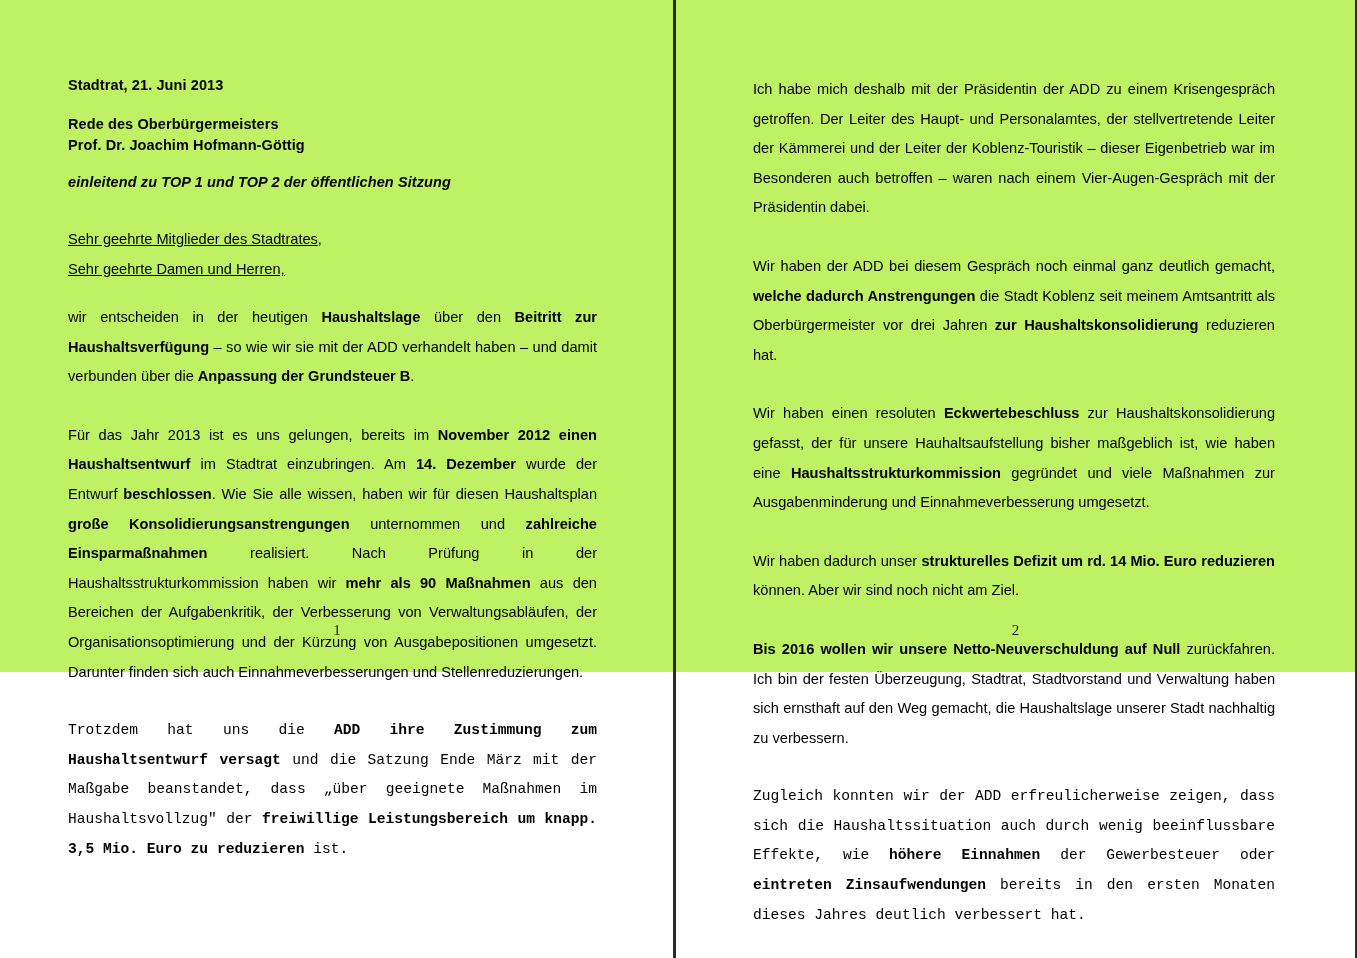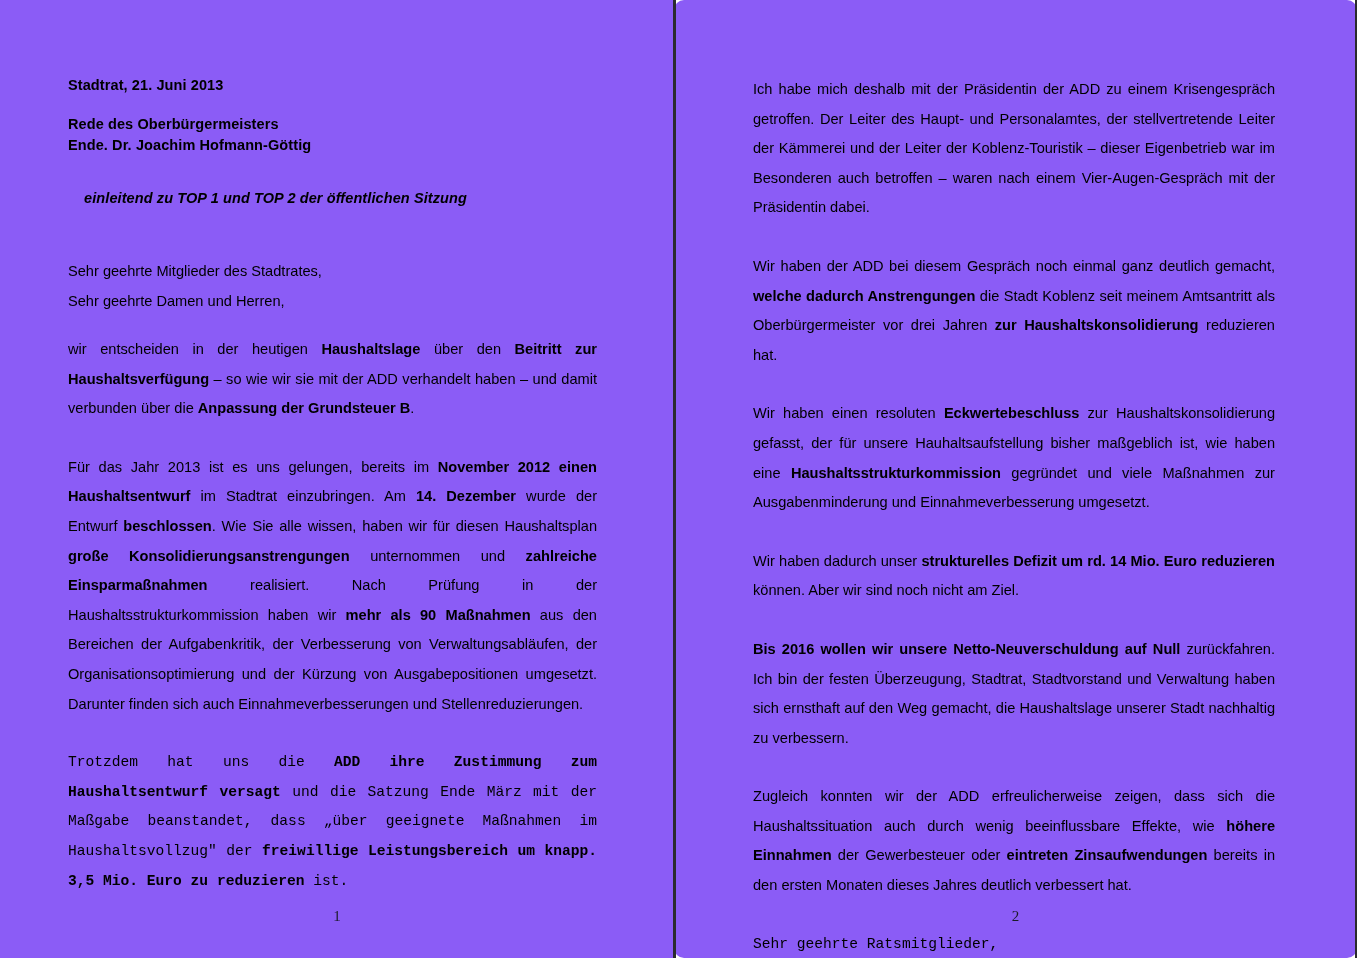--- a/index.html
+++ b/index.html
@@ -17,32 +17,31 @@
   }
   .spread {
     position: relative;
     width: 1357px;
     height: 958px;
     display: flex;
     box-sizing: border-box;
   }
   .page {
     position: relative;
-    background: #8b5cf6;
+    background: #bef264;
     box-sizing: border-box;
-    height: 958px;
+    height: 672px;
   }
   .page-left {
     width: 674px;
     padding: 75px 77px 0 68px;
   }
   .page-right {
     width: 683px;
     padding: 75px 82px 0 79px;
-    border-radius: 10px;
   }
   .gutter-divider {
     position: absolute;
     left: 673px;
     top: 0;
     width: 3px;
     height: 958px;
     background: #2b2b2e;
   }
   .right-edge {
@@ -67,27 +66,28 @@
     height: 18px;
   }
   .head-gap-sm {
     height: 16px;
   }
   .head-italic {
     font-size: 14.5px;
     font-weight: bold;
     font-style: italic;
     line-height: 21px;
-    margin: 16px;
+    margin: 0;
     letter-spacing: 0.1px;
   }
   .salutation {
     font-size: 14.6px;
     line-height: 30px;
     margin: 0;
+    text-decoration: underline;
   }
   p.body-par {
     font-size: 14.6px;
     line-height: 29.6px;
     text-align: justify;
     margin: 0 0 29px 0;
     -webkit-hyphens: none;
     hyphens: none;
   }
   p.body-par:last-of-type {
@@ -114,21 +114,21 @@
 <body>
 
 <div class="spread">
 
   <div class="page page-left">
 
     <div class="doc-head">
       <div class="head-line">Stadtrat, 21. Juni 2013</div>
       <div class="head-gap"></div>
       <div class="head-line">Rede des Oberbürgermeisters</div>
-      <div class="head-line">Ende. Dr. Joachim Hofmann-Göttig</div>
+      <div class="head-line">Prof. Dr. Joachim Hofmann-Göttig</div>
       <div class="head-gap-sm"></div>
       <div class="head-italic">einleitend zu TOP 1 und TOP 2 der öffentlichen Sitzung</div>
     </div>
 
     <div style="height:31px"></div>
 
     <div class="salutation">Sehr geehrte Mitglieder des Stadtrates,</div>
     <div class="salutation">Sehr geehrte Damen und Herren,</div>
 
     <div style="height:19px"></div>
@@ -150,20 +150,19 @@
     <p class="body-par"><span>Wir haben der ADD bei diesem Gespräch noch einmal ganz deutlich gemacht, </span><b>welche dadurch Anstrengungen</b><span> die Stadt Koblenz seit meinem Amtsantritt als Oberbürgermeister vor drei Jahren </span><b>zur Haushaltskonsolidierung</b><span> reduzieren hat.</span></p>
 
     <p class="body-par"><span>Wir haben einen resoluten </span><b>Eckwertebeschluss</b><span> zur Haushaltskonsolidierung gefasst, der für unsere Hauhaltsaufstellung bisher maßgeblich ist, wie haben eine </span><b>Haushaltsstrukturkommission</b><span> gegründet und viele Maßnahmen zur Ausgabenminderung und Einnahmeverbesserung umgesetzt.</span></p>
 
     <p class="body-par"><span>Wir haben dadurch unser </span><b>strukturelles Defizit um rd. 14 Mio. Euro reduzieren</b><span> können. Aber wir sind noch nicht am Ziel.</span></p>
 
     <p class="body-par"><b>Bis 2016 wollen wir unsere Netto-Neuverschuldung auf Null</b><span> zurückfahren. Ich bin der festen Überzeugung, Stadtrat, Stadtvorstand und Verwaltung haben sich ernsthaft auf den Weg gemacht, die Haushaltslage unserer Stadt nachhaltig zu verbessern.</span></p>
 
     <p class="body-par"><span>Zugleich konnten wir der ADD erfreulicherweise zeigen, dass sich die Haushaltssituation auch durch wenig beeinflussbare Effekte, wie </span><b>höhere Einnahmen</b><span> der Gewerbesteuer oder </span><b>eintreten Zinsaufwendungen</b><span> bereits in den ersten Monaten dieses Jahres deutlich verbessert hat.</span></p>
 
-    <p class="body-par"><span>Sehr geehrte Ratsmitglieder,</span></p>
 
     <div class="page-number">2</div>
   </div>
 
   <div class="gutter-divider"></div>
   <div class="right-edge"></div>
 </div>
 
 </body></html>

